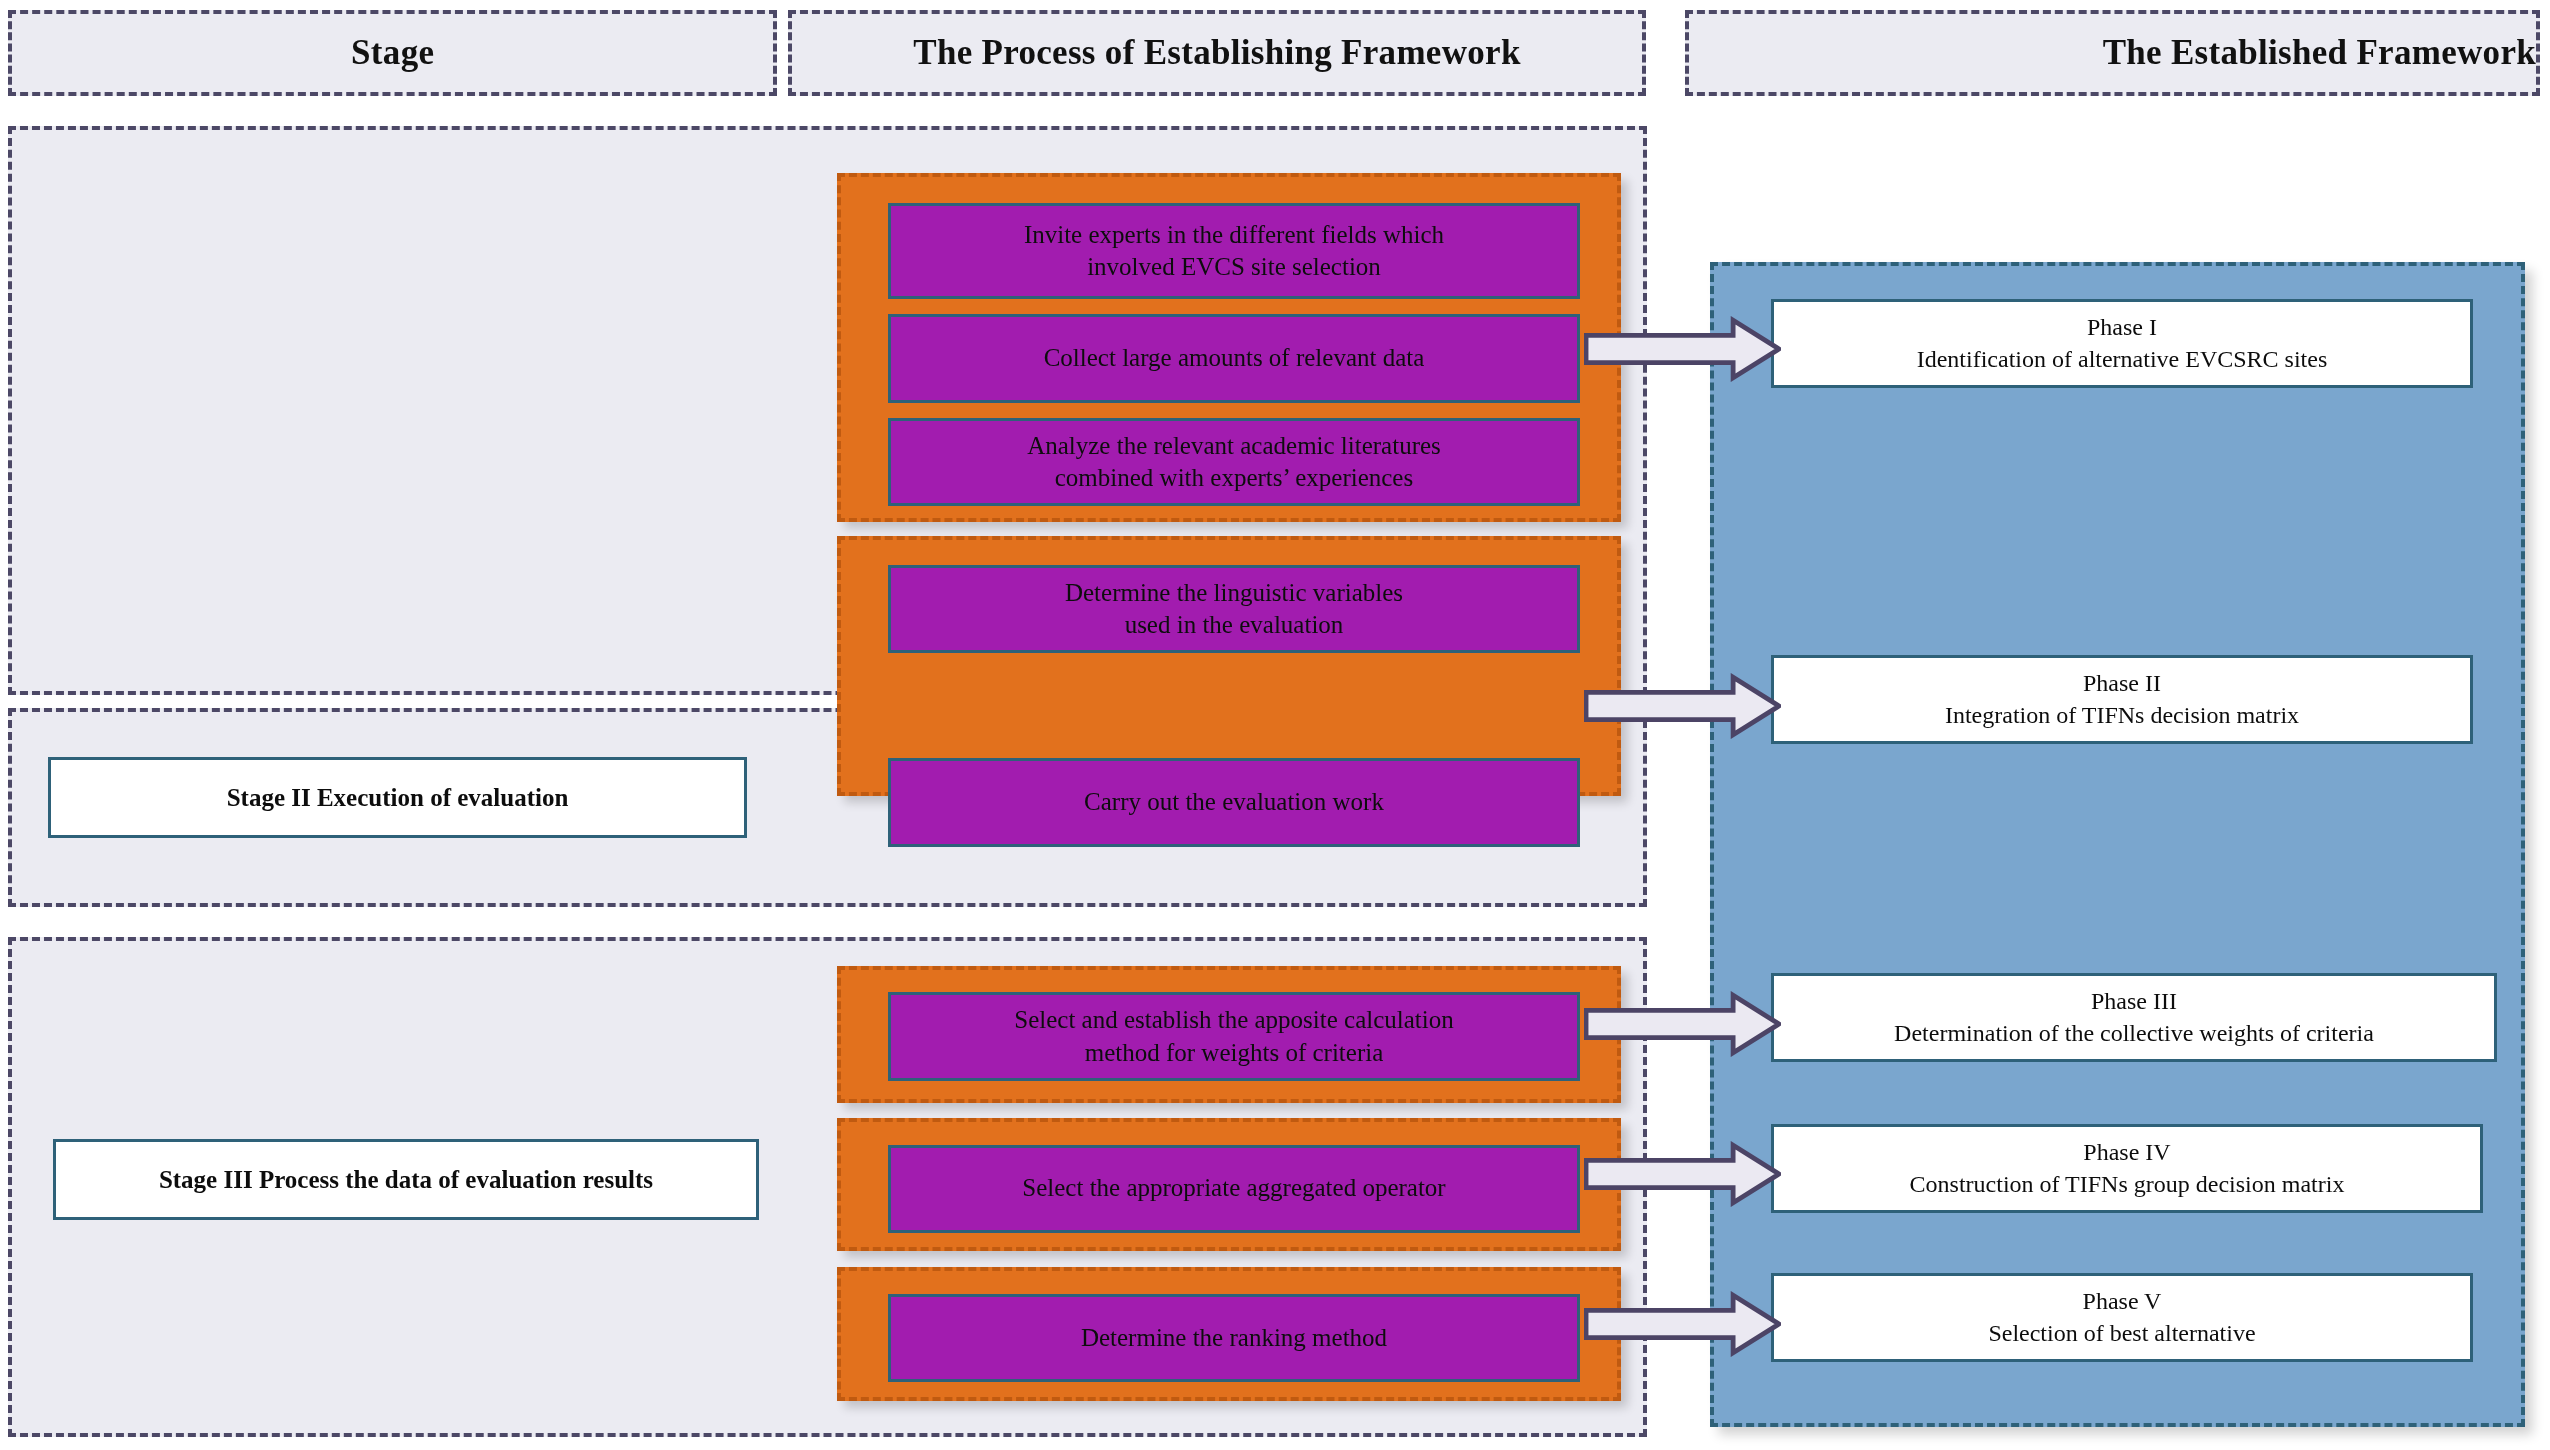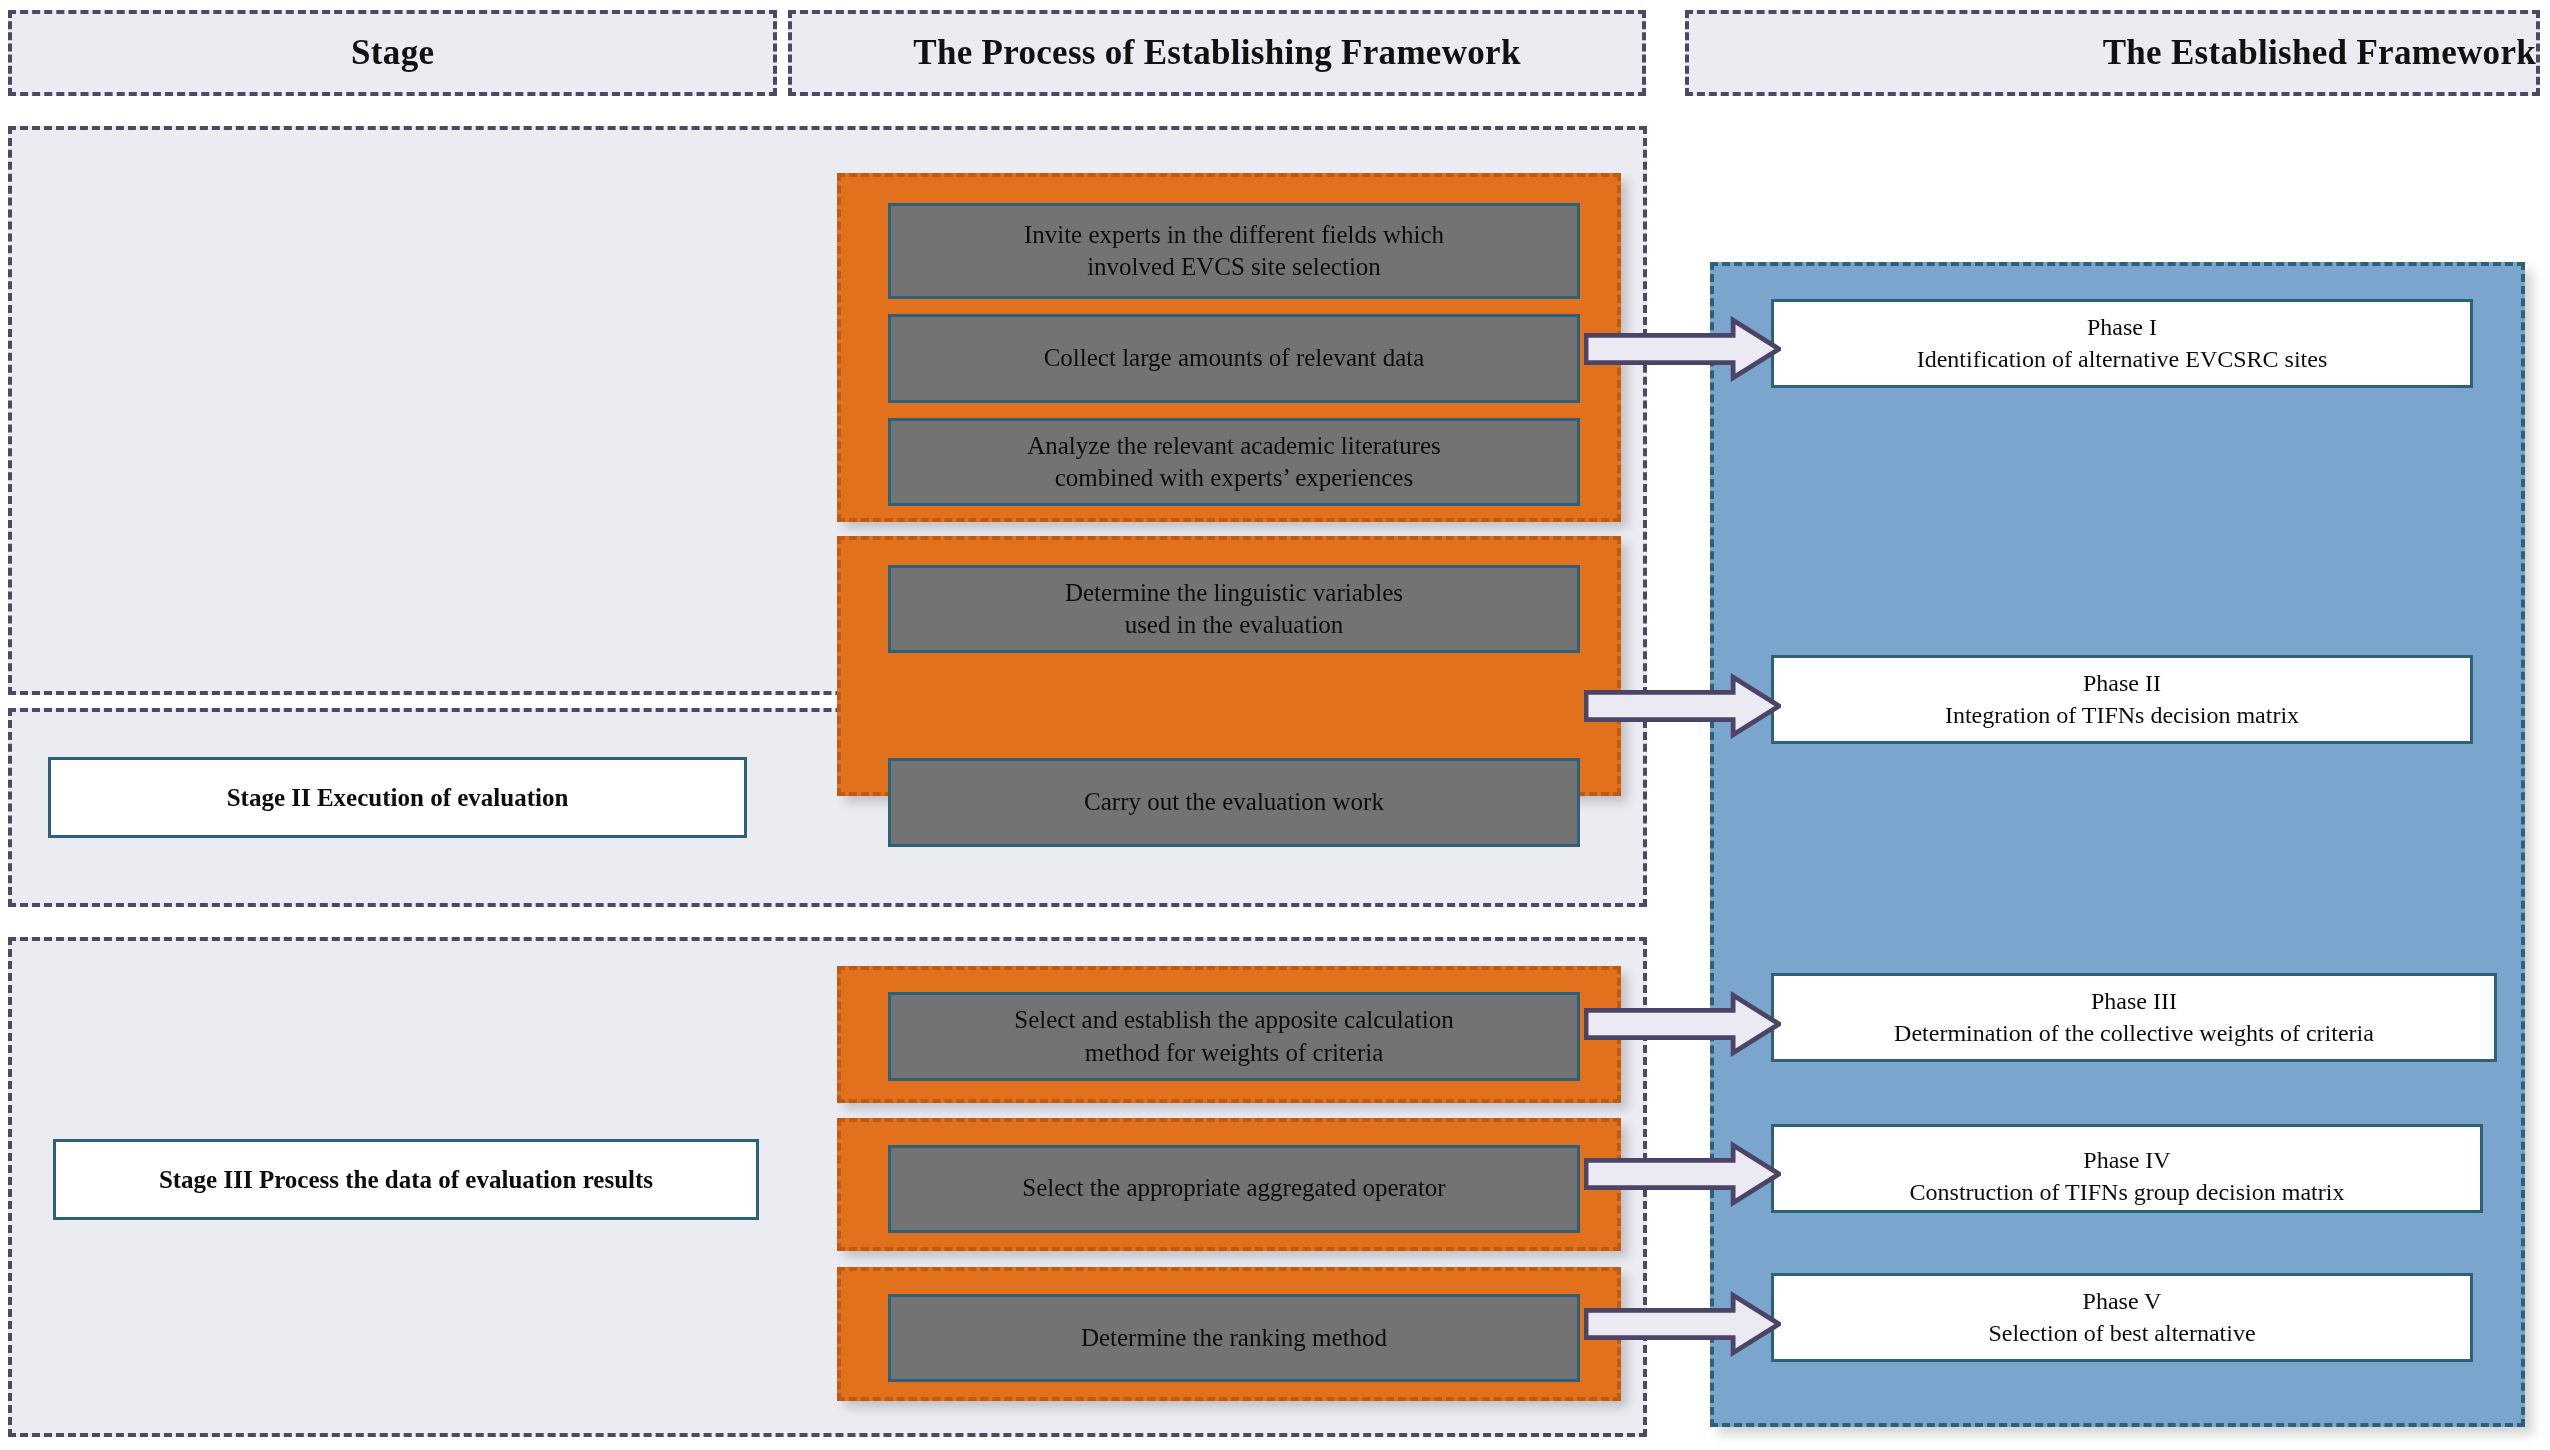--- a/index.html
+++ b/index.html
@@ -45,21 +45,21 @@
 
   
   .orange-group{
     background:#e2711d;
     border:4.1px dashed #c05a10;
     box-shadow:6.9px 6.9px 9.6px rgba(0,0,0,0.18);
   }
 
   
   .proc-box{
-    background:#737373;
+    background:#a21caf;
     border:3.4px solid #2e6179;
     font-size:25px;
     line-height:1.30;
     color:#0d0d0d;
     padding:2.7px 12.3px;
   }
 
   
   .blue-panel{
     background:#7aa6ce;
@@ -181,21 +181,21 @@
     <div class="abs phase-box" style="left:57px;top:389px;width:702px;height:89px;">
       <span class="phase-title">Phase II</span>
       <span class="phase-desc">Integration of TIFNs decision matrix</span>
     </div>
 
     <div class="abs phase-box" style="left:57px;top:707px;width:726px;height:89px;">
       <span class="phase-title">Phase III</span>
       <span class="phase-desc">Determination of the collective weights of criteria</span>
     </div>
 
-    <div class="abs phase-box" style="left:57px;top:858px;width:712px;height:89px;justify-content:flex-end;">
+    <div class="abs phase-box" style="left:57px;top:858px;width:712px;height:89px;">
       <span class="phase-title">Phase IV</span>
       <span class="phase-desc">Construction of TIFNs group decision matrix</span>
     </div>
 
     <div class="abs phase-box" style="left:57px;top:1007px;width:702px;height:89px;">
       <span class="phase-title">Phase V</span>
       <span class="phase-desc">Selection of best alternative</span>
     </div>
   </div>
 

